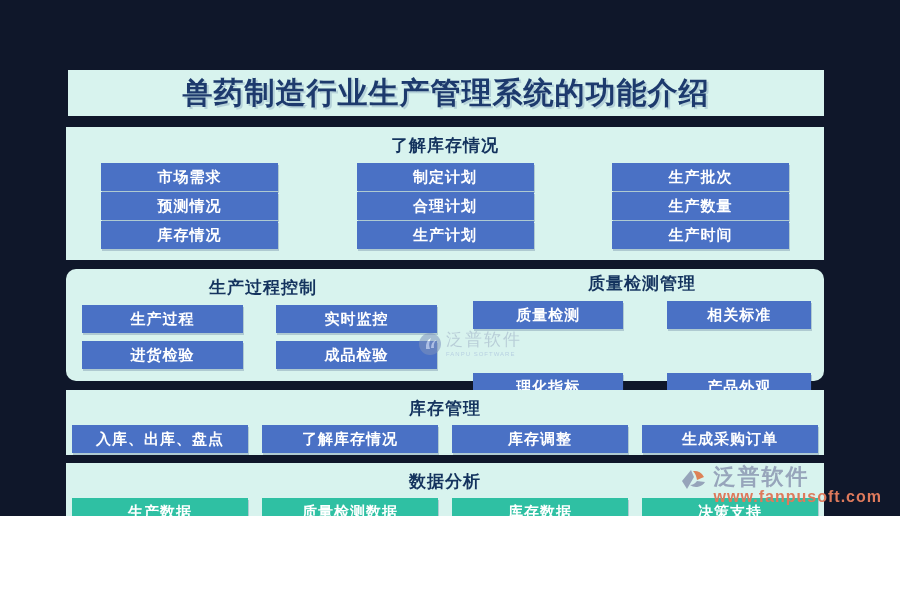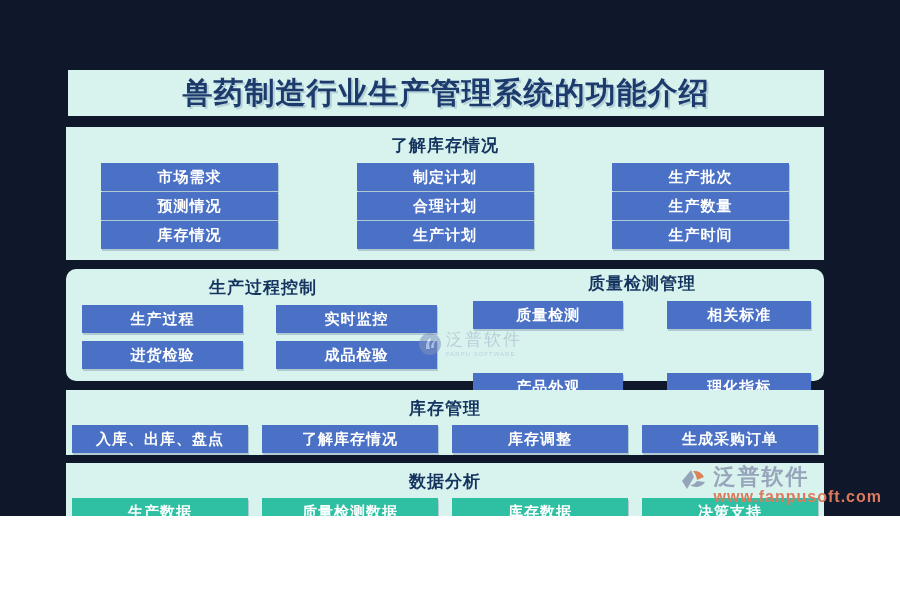--- a/index.html
+++ b/index.html
@@ -108,22 +108,22 @@
           <div class="chip">实时监控</div>
           <div class="chip">进货检验</div>
           <div class="chip">成品检验</div>
         </div>
       </div>
       <div class="half right">
         <div class="sec-header">质量检测管理</div>
         <div class="grid2r">
           <div class="chip">质量检测</div>
           <div class="chip">相关标准</div>
+          <div class="chip">理化指标</div>
           <div class="chip">产品外观</div>
-          <div class="chip">理化指标</div>
         </div>
       </div>
     </div>
 
     <div class="watermark">
       <svg class="wm-icon" width="24" height="24" viewBox="0 0 24 24">
         <circle cx="12" cy="12" r="11" fill="#7e93bd"></circle>
         <path d="M8,17 Q7,9 13,6 Q10,12 12,17 Z" fill="#ffffff"></path>
         <path d="M13,16 Q13,10 18,8 Q15,12 16,16 Z" fill="#ffffff"></path>
       </svg>

